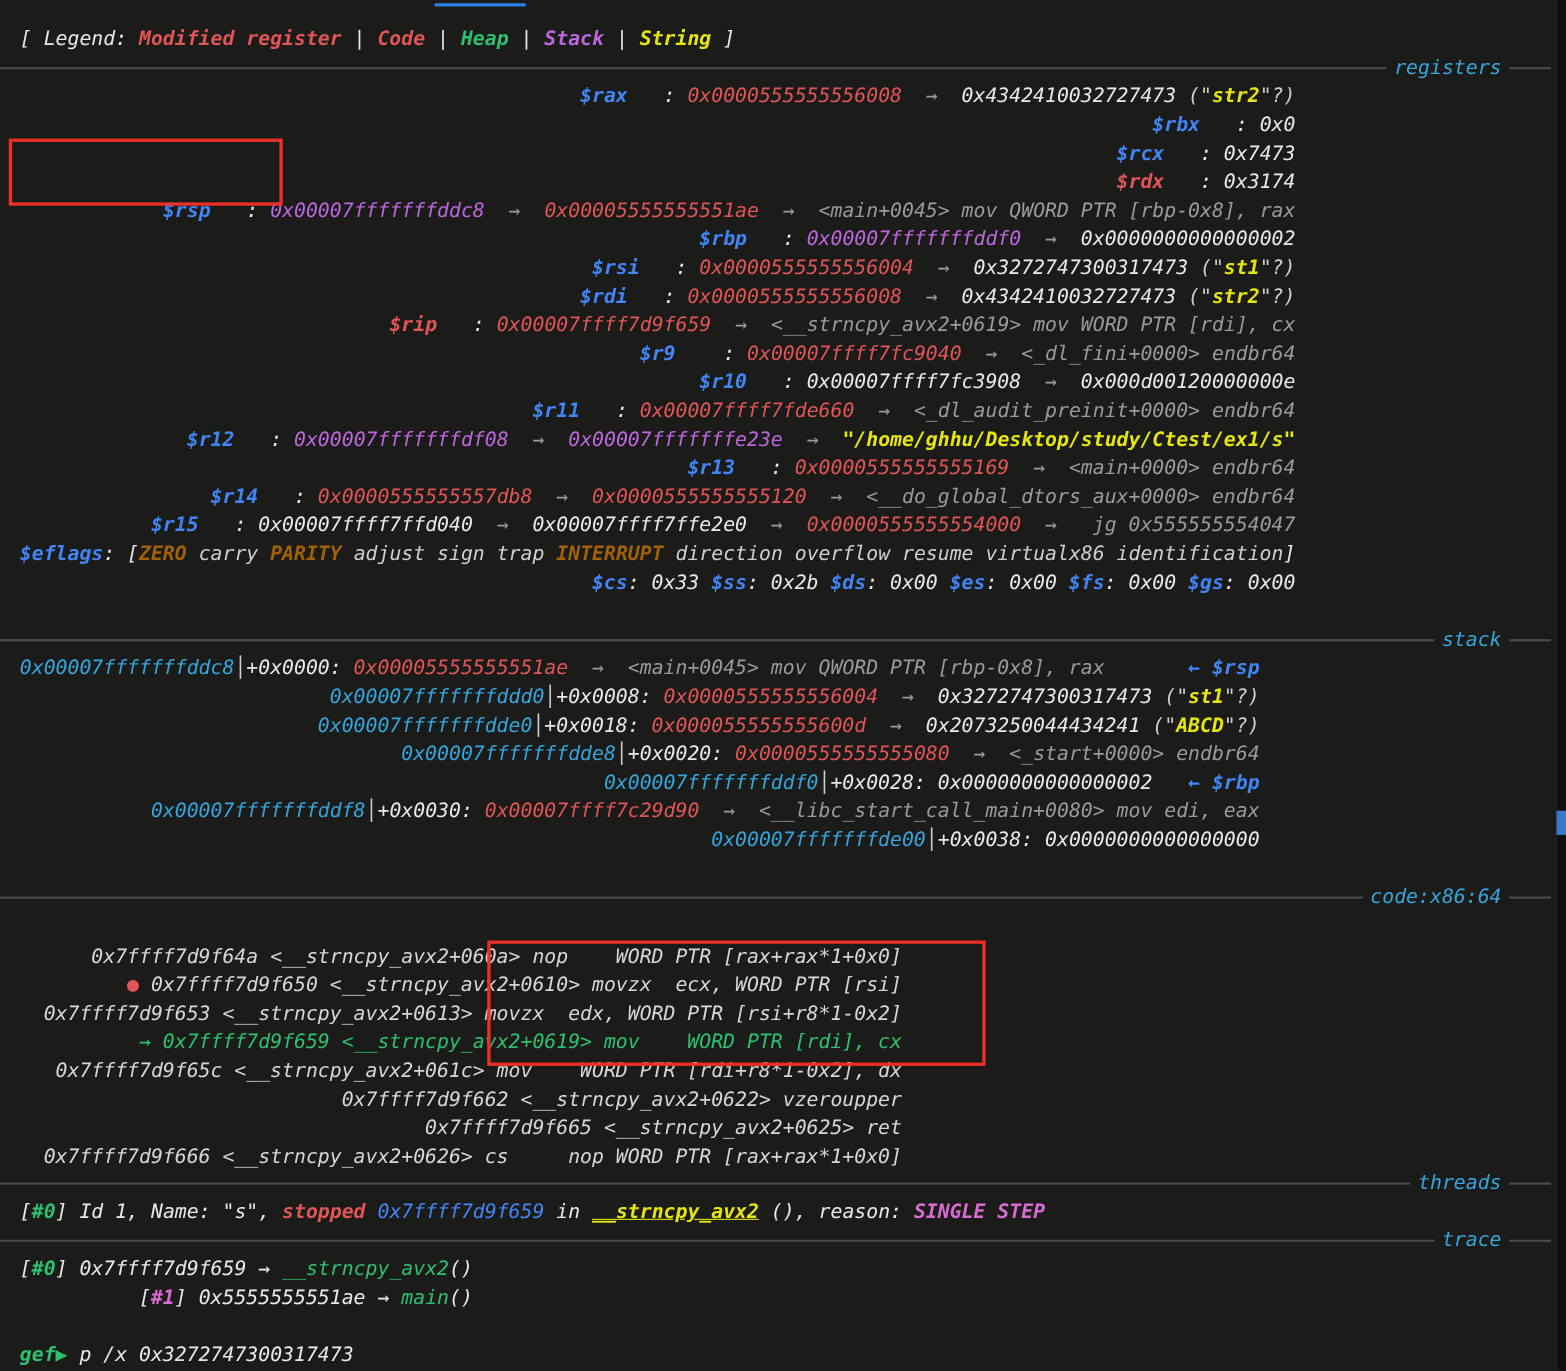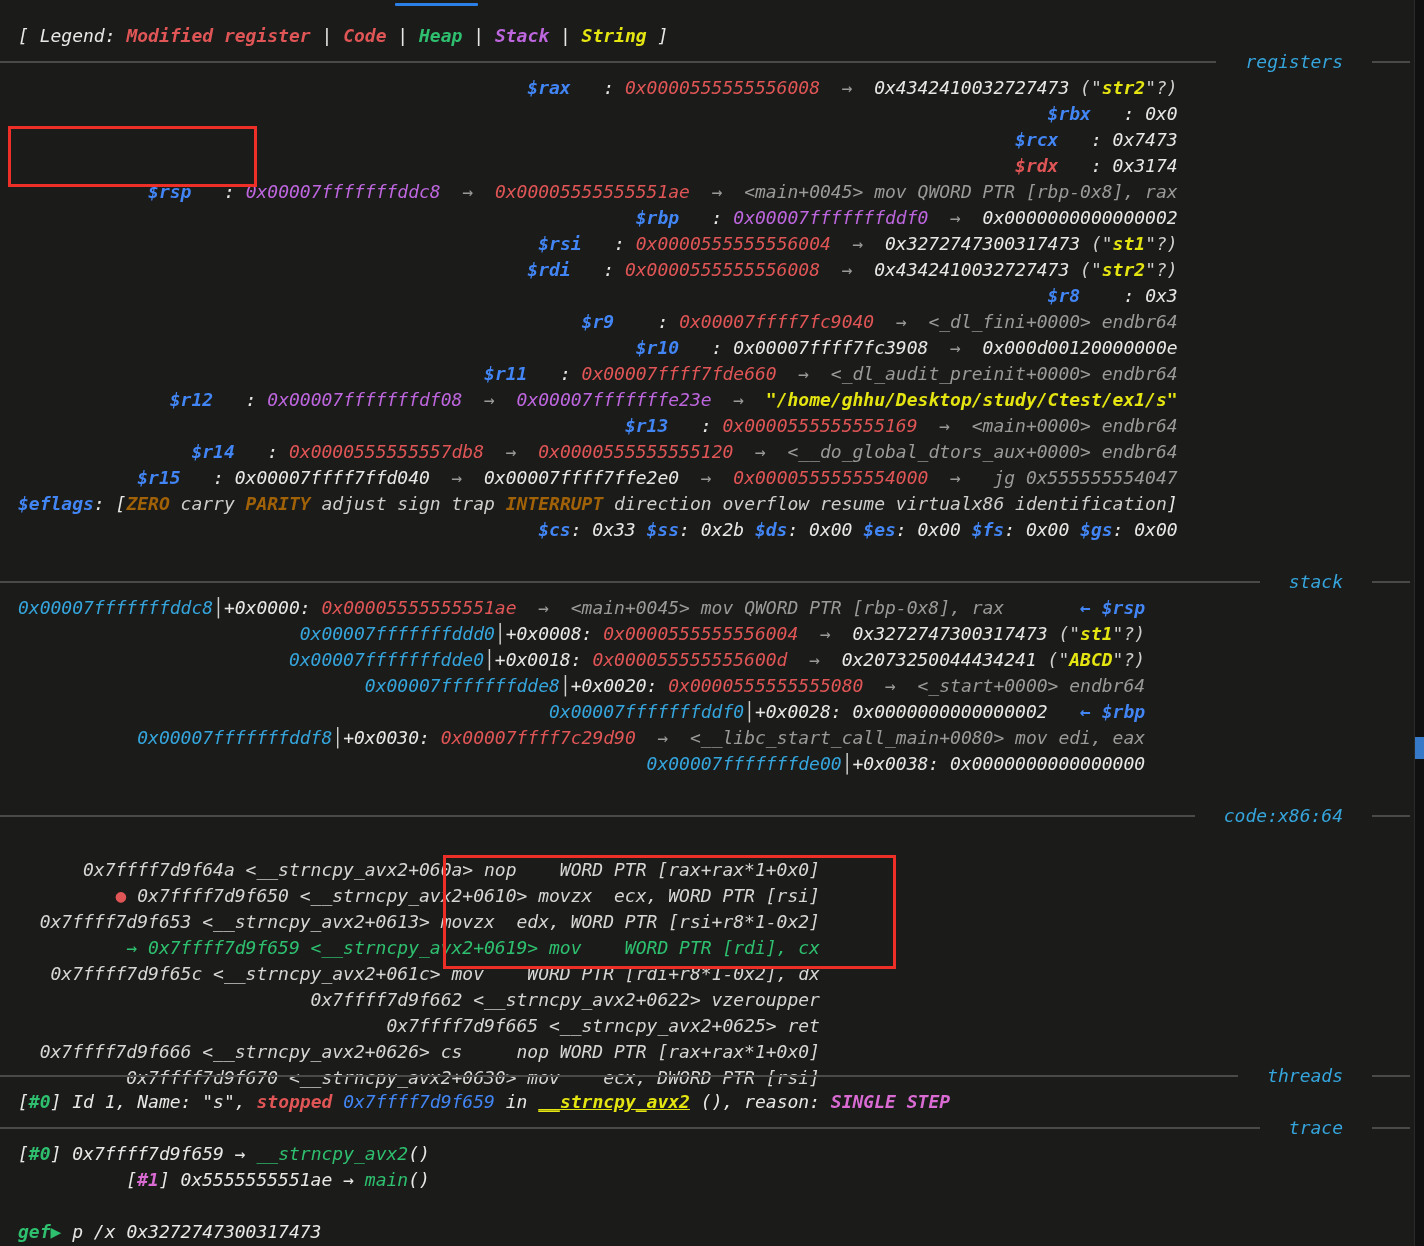--- a/index.html
+++ b/index.html
@@ -22,21 +22,21 @@
   .screen{
     position:relative;width:1424px;height:1246px;background:var(--bg);overflow:hidden;
     font-family:"DejaVu Sans Mono", monospace;font-size:18px;line-height:26px;color:var(--white);font-style:italic;
   }
   .line{white-space:pre;height:26px;}
   .abs{position:absolute;left:18px;}
   .block{position:absolute;left:18px;text-align:right;}
   .sec-title{position:absolute;left:0;width:1410px;display:flex;align-items:center;height:26px;}
   .hline{flex:1;height:2px;background:var(--line);}
   .hline.tail{flex:0 0 38px;}
-  .sec-label{color:var(--cyan);margin:0 29px;}
+  .sec-label{color:var(--cyan);margin:0 7px;}
   .tab-indicator{position:absolute;left:395px;top:3px;width:83px;height:3px;background:#2b80e8;border-radius:1px;}
   .red-rect{position:absolute;border:3px solid var(--rect);background:transparent;}
   .scroll-track{position:absolute;right:0;top:0;width:9px;height:100%;background:#101010;border-left:1px solid #2a2a2a;}
   .scroll-thumb{position:absolute;right:0;top:737px;width:9px;height:22px;background:#3579c8;}
   .c-white{color:var(--white)}
   .c-dim{color:var(--dim)}
   .c-gray{color:var(--gray)}
   .c-code{color:var(--code)}
   .c-red{color:var(--red)}
   .c-blue{color:var(--blue)}
@@ -65,21 +65,21 @@
   </div>
   <div class="block" style="top:75px;">
       <div class="line"><span class="c-blue c-b">$rax   </span><span class="c-white">: </span><span class="c-red">0x0000555555556008</span><span class="c-gray">  →  </span><span class="c-white">0x4342410032727473</span><span class="c-dim"> ("</span><span class="c-yellow c-b">str2</span><span class="c-dim">"?)</span></div>
       <div class="line"><span class="c-blue c-b">$rbx   </span><span class="c-white">: </span><span class="c-white">0x0</span></div>
       <div class="line"><span class="c-blue c-b">$rcx   </span><span class="c-white">: </span><span class="c-white">0x7473</span></div>
       <div class="line"><span class="c-red c-b">$rdx   </span><span class="c-white">: </span><span class="c-white">0x3174</span></div>
       <div class="line"><span class="c-blue c-b">$rsp   </span><span class="c-white">: </span><span class="c-purple">0x00007fffffffddc8</span><span class="c-gray">  →  </span><span class="c-red">0x00005555555551ae</span><span class="c-gray">  →  </span><span class="c-gray">&lt;main+0045&gt; mov QWORD PTR [rbp-0x8], rax</span></div>
       <div class="line"><span class="c-blue c-b">$rbp   </span><span class="c-white">: </span><span class="c-purple">0x00007fffffffddf0</span><span class="c-gray">  →  </span><span class="c-white">0x0000000000000002</span></div>
       <div class="line"><span class="c-blue c-b">$rsi   </span><span class="c-white">: </span><span class="c-red">0x0000555555556004</span><span class="c-gray">  →  </span><span class="c-white">0x3272747300317473</span><span class="c-dim"> ("</span><span class="c-yellow c-b">st1</span><span class="c-dim">"?)</span></div>
       <div class="line"><span class="c-blue c-b">$rdi   </span><span class="c-white">: </span><span class="c-red">0x0000555555556008</span><span class="c-gray">  →  </span><span class="c-white">0x4342410032727473</span><span class="c-dim"> ("</span><span class="c-yellow c-b">str2</span><span class="c-dim">"?)</span></div>
-      <div class="line"><span class="c-blue c-b">$r8    </span><span class="c-white">: </span><span class="c-white">0x3</span></div>
+      <div class="line"><span class="c-red c-b">$rip   </span><span class="c-white">: </span><span class="c-red">0x00007ffff7d9f659</span><span class="c-gray">  →  </span><span class="c-gray">&lt;__strncpy_avx2+0619&gt; mov WORD PTR [rdi], cx</span></div>
       <div class="line"><span class="c-blue c-b">$r9    </span><span class="c-white">: </span><span class="c-red">0x00007ffff7fc9040</span><span class="c-gray">  →  </span><span class="c-gray">&lt;_dl_fini+0000&gt; endbr64</span></div>
       <div class="line"><span class="c-blue c-b">$r10   </span><span class="c-white">: </span><span class="c-white">0x00007ffff7fc3908</span><span class="c-gray">  →  </span><span class="c-white">0x000d00120000000e</span></div>
       <div class="line"><span class="c-blue c-b">$r11   </span><span class="c-white">: </span><span class="c-red">0x00007ffff7fde660</span><span class="c-gray">  →  </span><span class="c-gray">&lt;_dl_audit_preinit+0000&gt; endbr64</span></div>
       <div class="line"><span class="c-blue c-b">$r12   </span><span class="c-white">: </span><span class="c-purple">0x00007fffffffdf08</span><span class="c-gray">  →  </span><span class="c-purple">0x00007fffffffe23e</span><span class="c-gray">  →  </span><span class="c-yellow c-b">"/home/ghhu/Desktop/study/Ctest/ex1/s"</span></div>
       <div class="line"><span class="c-blue c-b">$r13   </span><span class="c-white">: </span><span class="c-red">0x0000555555555169</span><span class="c-gray">  →  </span><span class="c-gray">&lt;main+0000&gt; endbr64</span></div>
       <div class="line"><span class="c-blue c-b">$r14   </span><span class="c-white">: </span><span class="c-red">0x0000555555557db8</span><span class="c-gray">  →  </span><span class="c-red">0x0000555555555120</span><span class="c-gray">  →  </span><span class="c-gray">&lt;__do_global_dtors_aux+0000&gt; endbr64</span></div>
       <div class="line"><span class="c-blue c-b">$r15   </span><span class="c-white">: </span><span class="c-white">0x00007ffff7ffd040</span><span class="c-gray">  →  </span><span class="c-white">0x00007ffff7ffe2e0</span><span class="c-gray">  →  </span><span class="c-red">0x0000555555554000</span><span class="c-gray">  →   </span><span class="c-gray">jg 0x555555554047</span></div>
       <div class="line"><span class="c-blue c-b">$eflags</span><span class="c-white">: </span><span class="c-white">[</span><span class="c-bw">ZERO</span><span class="c-dim"> carry </span><span class="c-bw">PARITY</span><span class="c-dim"> adjust sign trap </span><span class="c-bw">INTERRUPT</span><span class="c-dim"> direction overflow resume virtualx86 identification</span><span class="c-white">]</span></div>
       <div class="line"><span class="c-blue c-b">$cs</span><span class="c-white">: </span><span class="c-white">0x33 </span><span class="c-blue c-b">$ss</span><span class="c-white">: </span><span class="c-white">0x2b </span><span class="c-blue c-b">$ds</span><span class="c-white">: </span><span class="c-white">0x00 </span><span class="c-blue c-b">$es</span><span class="c-white">: </span><span class="c-white">0x00 </span><span class="c-blue c-b">$fs</span><span class="c-white">: </span><span class="c-white">0x00 </span><span class="c-blue c-b">$gs</span><span class="c-white">: </span><span class="c-white">0x00</span></div>
     </div>
@@ -106,21 +106,20 @@
   </div>
   <div class="block" style="top:829px;margin-top:28px;">
       <div class="line"><span class="c-code">  0x7ffff7d9f64a &lt;__strncpy_avx2+060a&gt; nop    WORD PTR [rax+rax*1+0x0]</span></div>
       <div class="line"><span class="c-red">●</span><span class="c-code"> 0x7ffff7d9f650 &lt;__strncpy_avx2+0610&gt; movzx  ecx, WORD PTR [rsi]</span></div>
       <div class="line"><span class="c-code">  0x7ffff7d9f653 &lt;__strncpy_avx2+0613&gt; movzx  edx, WORD PTR [rsi+r8*1-0x2]</span></div>
       <div class="line"><span class="c-green">→ 0x7ffff7d9f659 &lt;__strncpy_avx2+0619&gt; mov    WORD PTR [rdi], cx</span></div>
       <div class="line"><span class="c-code">  0x7ffff7d9f65c &lt;__strncpy_avx2+061c&gt; mov    WORD PTR [rdi+r8*1-0x2], dx</span></div>
       <div class="line"><span class="c-code">  0x7ffff7d9f662 &lt;__strncpy_avx2+0622&gt; vzeroupper</span></div>
       <div class="line"><span class="c-code">  0x7ffff7d9f665 &lt;__strncpy_avx2+0625&gt; ret</span></div>
       <div class="line"><span class="c-code">  0x7ffff7d9f666 &lt;__strncpy_avx2+0626&gt; cs     nop WORD PTR [rax+rax*1+0x0]</span></div>
-      <div class="line"><span class="c-code">  0x7ffff7d9f670 &lt;__strncpy_avx2+0630&gt; mov    ecx, DWORD PTR [rsi]</span></div>
     </div>
 
   <div class="sec-title" style="top:1063px;">
     <span class="hline"></span>
     <span class="sec-label">threads</span>
     <span class="hline tail"></span>
   </div>
   <div class="line abs" style="top:1089px;"><span class="c-white">[</span><span class="c-green c-b">#0</span><span class="c-white">] </span><span class="c-white">Id 1, Name: "s", </span><span class="c-red c-b">stopped</span><span class="c-white"> </span><span class="c-blue">0x7ffff7d9f659</span><span class="c-white"> in </span><span class="c-yellow c-b c-u">__strncpy_avx2</span><span class="c-white"> (), reason: </span><span class="c-magenta c-b">SINGLE STEP</span></div>
 
   <div class="sec-title" style="top:1115px;">

